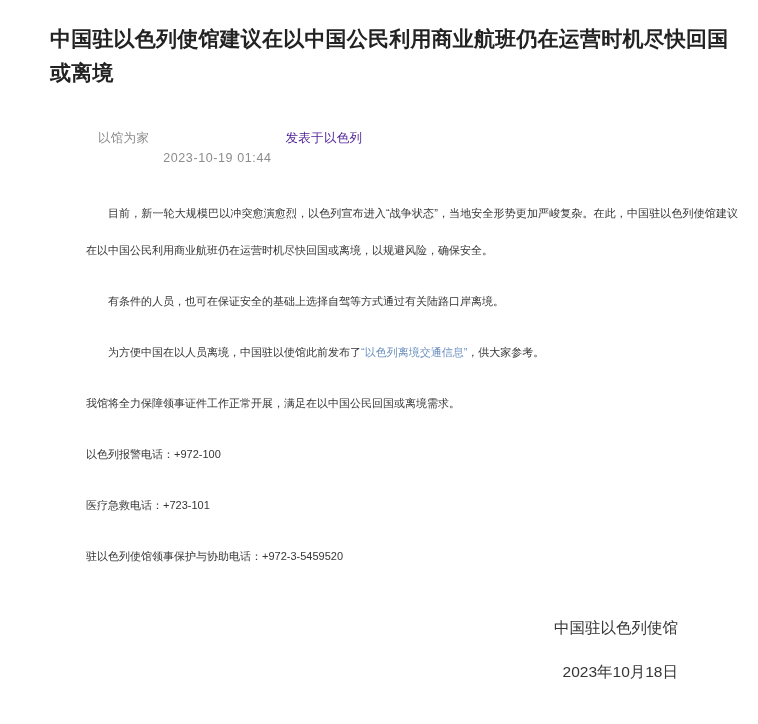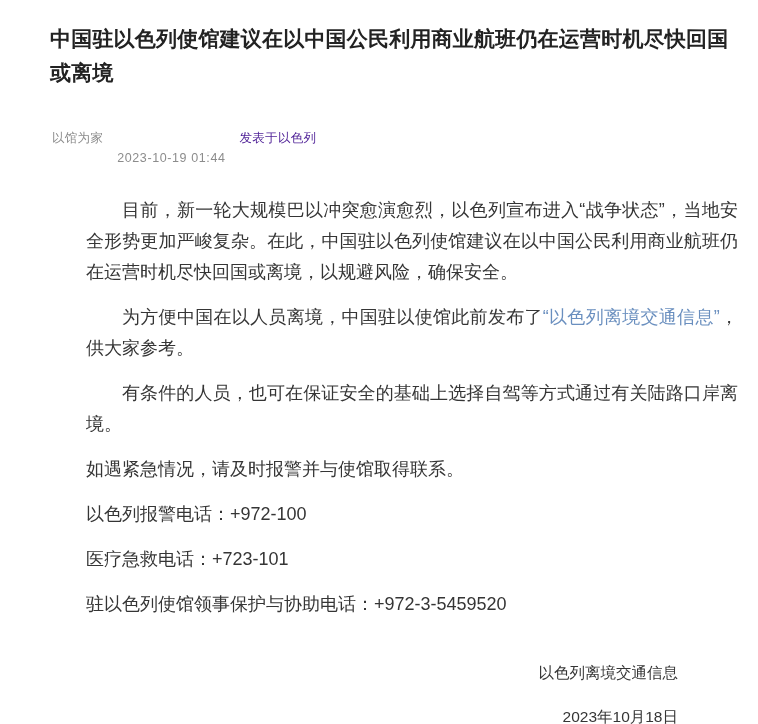--- a/index.html
+++ b/index.html
@@ -31,31 +31,31 @@
   }
   .meta {
     margin: 22px 0 0 24px;
     font-size: 12.5px;
     color: #9a9a9a;
     display: flex;
     align-items: center;
     gap: 14px;
     letter-spacing: 0.3px;
   }
-  .meta .source { color: #8c8c8c; }
+  .meta .source { color: #8c8c8c; margin-left: 46px; }
   .meta .date { color: #8c8c8c; letter-spacing: 0.6px; margin-top: 39px; }
   .meta .origin { color: #4c1d95; }
 
   .body-content {
     margin: 30px 0 0 58px;
     width: 652px;
   }
   .body-content p {
-    font-size: 18px;
-    line-height: 31px;
+    font-size: 11px;
+    line-height: 37px;
     color: #353535;
     margin: 0 0 14px 0;
     text-align: justify;
     text-justify: inter-ideograph;
   }
   .body-content p.indent {
     text-indent: 2em;
   }
   .body-content p.justify-spread {
     text-align: justify;
@@ -94,34 +94,34 @@
   <div class="meta">
     <span class="source">以馆为家</span>
     <span class="date">2023-10-19 01:44</span>
     <span class="origin">发表于以色列</span>
   </div>
 
   <div class="body-content">
 
     <p class="indent">目前，新一轮大规模巴以冲突愈演愈烈，以色列宣布进入“战争状态”，当地安全形势更加严峻复杂。在此，中国驻以色列使馆建议在以中国公民利用商业航班仍在运营时机尽快回国或离境，以规避风险，确保安全。</p>
 
+    <p class="indent">有条件的人员，也可在保证安全的基础上选择自驾等方式通过有关陆路口岸离境。</p>
+
     <p class="indent"><span>为方便中国在以人员离境，中国驻以使馆此前发布了</span><a class="link" href="#">“以色列离境交通信息”</a><span>，供大家参考。</span></p>
 
-    <p class="indent">有条件的人员，也可在保证安全的基础上选择自驾等方式通过有关陆路口岸离境。</p>
+    <p>我馆将全力保障领事证件工作正常开展，满足在以中国公民回国或离境需求。</p>
 
-
-    <p>如遇紧急情况，请及时报警并与使馆取得联系。</p>
 
     <p>以色列报警电话：+972-100</p>
 
     <p>医疗急救电话：+723-101</p>
 
 
     <p>驻以色列使馆领事保护与协助电话：+972-3-5459520</p>
 
   </div>
 
   <div class="signature">
-    <p>以色列离境交通信息</p>
+    <p>中国驻以色列使馆</p>
     <p>2023年10月18日</p>
   </div>
 
 </div>
 
 </body></html>

